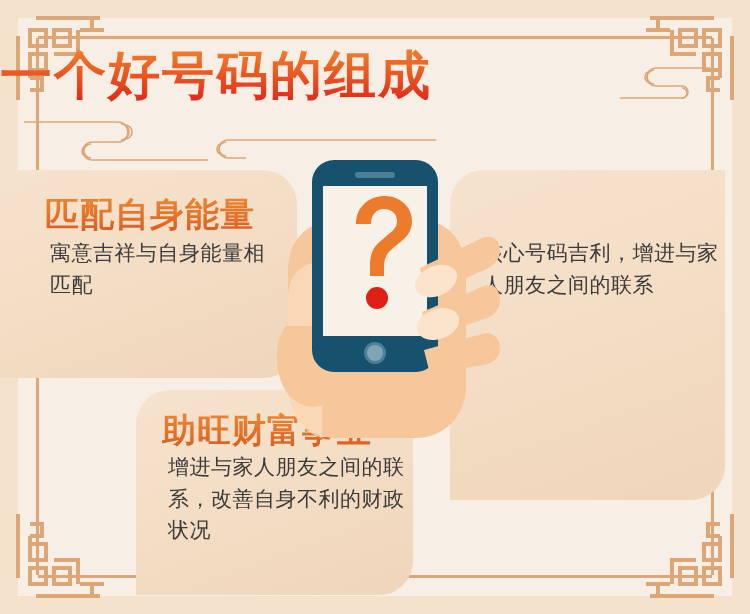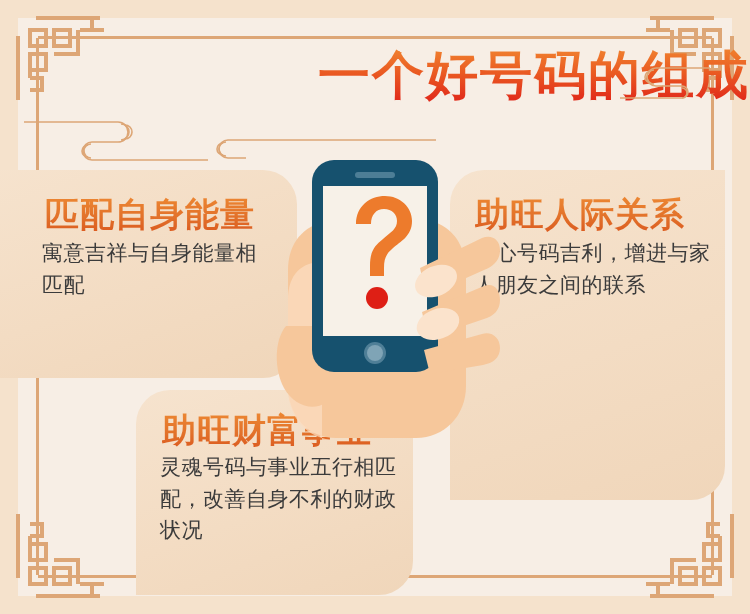--- a/index.html
+++ b/index.html
@@ -35,21 +35,21 @@
   .fret{ position:absolute; }
 
   
   .cloud{ position:absolute; }
 
   
   #title{
     position:absolute;
     left:0; top:48px;
     width:750px;
-    text-align:right;
+    text-align:left;
     font-family:"DejaVu Serif","Liberation Serif",serif;
     font-size:52px;
     font-weight:bold;
     letter-spacing:2px;
     line-height:1.05;
     background:linear-gradient(180deg,#F0822F 0%,#EA5A22 45%,#E0261A 100%);
     -webkit-background-clip:text;
     background-clip:text;
     color:transparent;
     -webkit-text-fill-color:transparent;
@@ -72,20 +72,21 @@
     background-clip:text;
     color:transparent;
     -webkit-text-fill-color:transparent;
   }
   .card-body{
     font-family:"DejaVu Sans","Liberation Sans",sans-serif;
     font-size:21px;
     line-height:1.5;
     color:#3B3B3B;
     letter-spacing:0.5px;
+    margin-left:8px;
   }
 
   #card-left{
     left:-30px; top:170px;
     width:327px; height:208px;
     border-radius:0 0 34px 0;
   }
   #card-left.card{ border-top-right-radius:34px; border-top-left-radius:0; }
   #card-left .card-head{ position:absolute; left:75px; top:22px; }
   #card-left .card-body{ position:absolute; left:72px; top:68px; width:225px; }
@@ -218,27 +219,26 @@
       <path d="M33,17 a6,6 0 0 0 -6,6 a6,6 0 0 0 6,6"></path>
     </g>
   </svg>
 
   <div class="card" id="card-left">
     <div class="card-head">匹配自身能量</div>
     <div class="card-body">寓意吉祥与自身能量相匹配</div>
   </div>
 
   <div class="card" id="card-right">
-    <div class="card-head">助旺人际关系</div>
     <div class="card-body">核心号码吉利，增进与家人朋友之间的联系</div>
   </div>
 
   <div class="card" id="card-bottom">
     <div class="card-head">助旺财富事业</div>
-    <div class="card-body">灵魂号码与事业五行相匹配，改善自身不利的财政状况</div>
+    <div class="card-body">增进与家人朋友之间的联系，改善自身不利的财政状况</div>
   </div>
 
   <svg id="illustration" viewBox="0 0 230 320">
 
     <path d="M18,120 C18,88 40,70 68,70 L150,70 C178,70 196,92 196,122
              L196,236 C196,266 174,288 146,288 L66,288 C38,288 18,266 18,236 Z" fill="#F6C79B"></path>
     <path d="M18,150 C18,124 32,112 52,112 L52,290 L66,290
              C38,290 18,268 18,238 Z" fill="#FBDCC0" opacity="0.75"></path>
 
     <path d="M16,176 C4,190 4,220 14,238 C24,256 44,262 56,252 L56,176 Z" fill="#F6C79B"></path>

